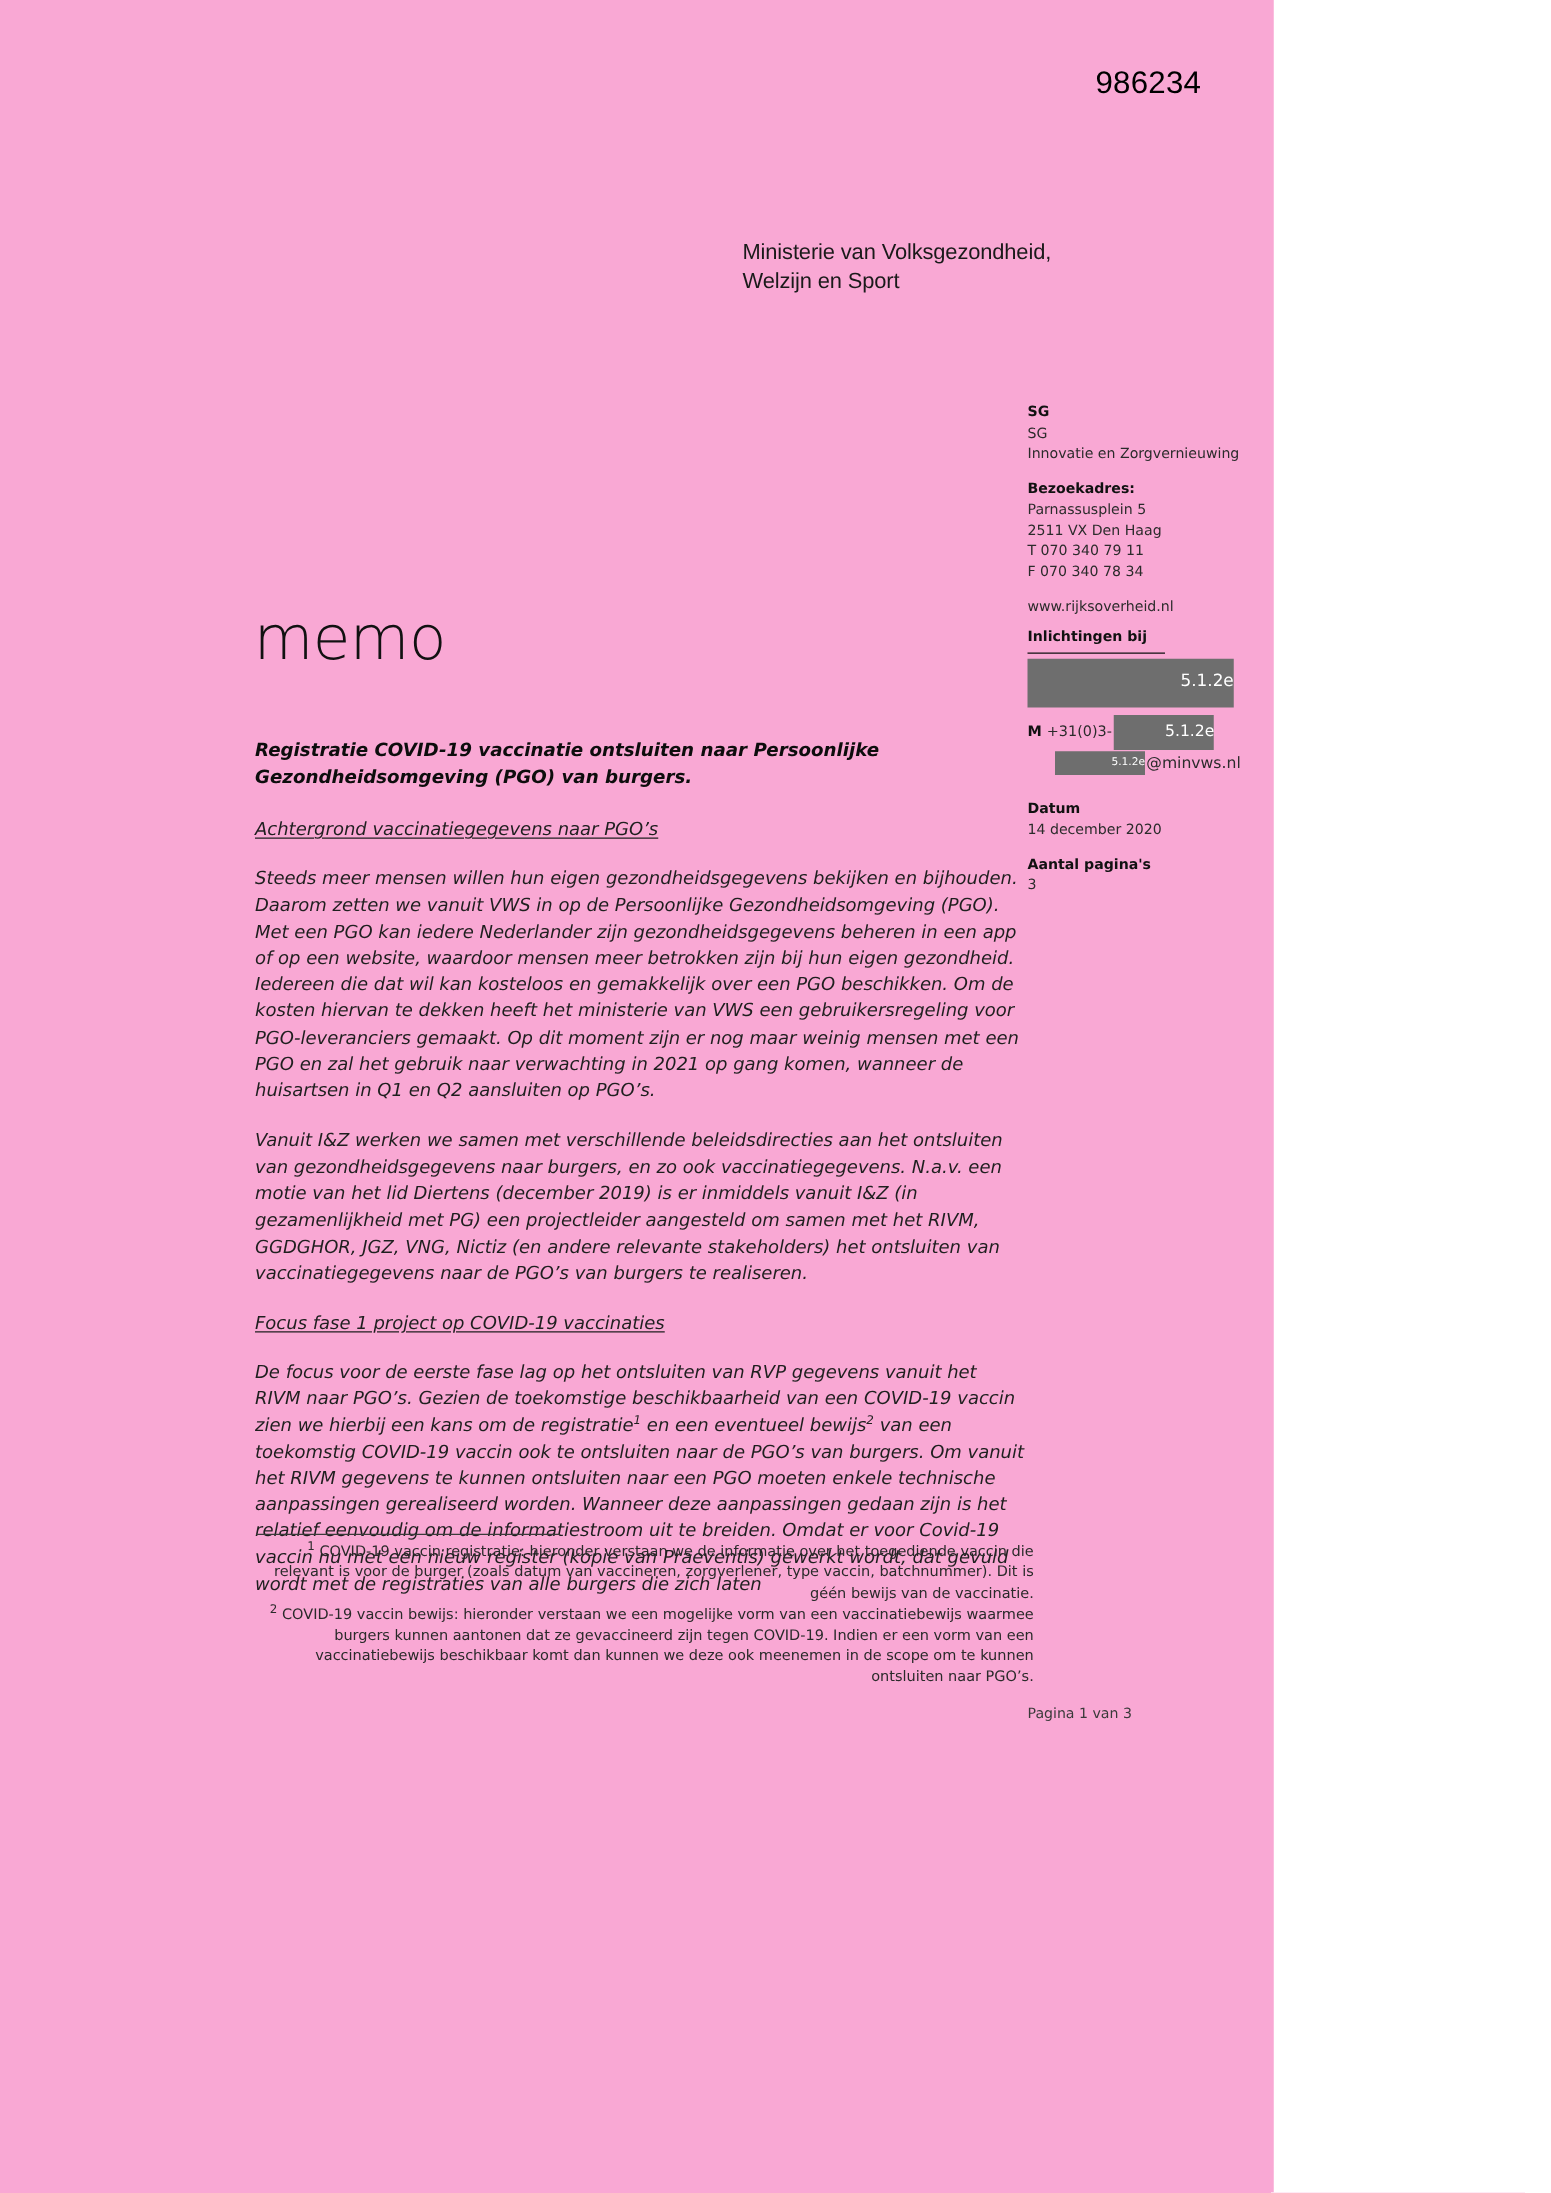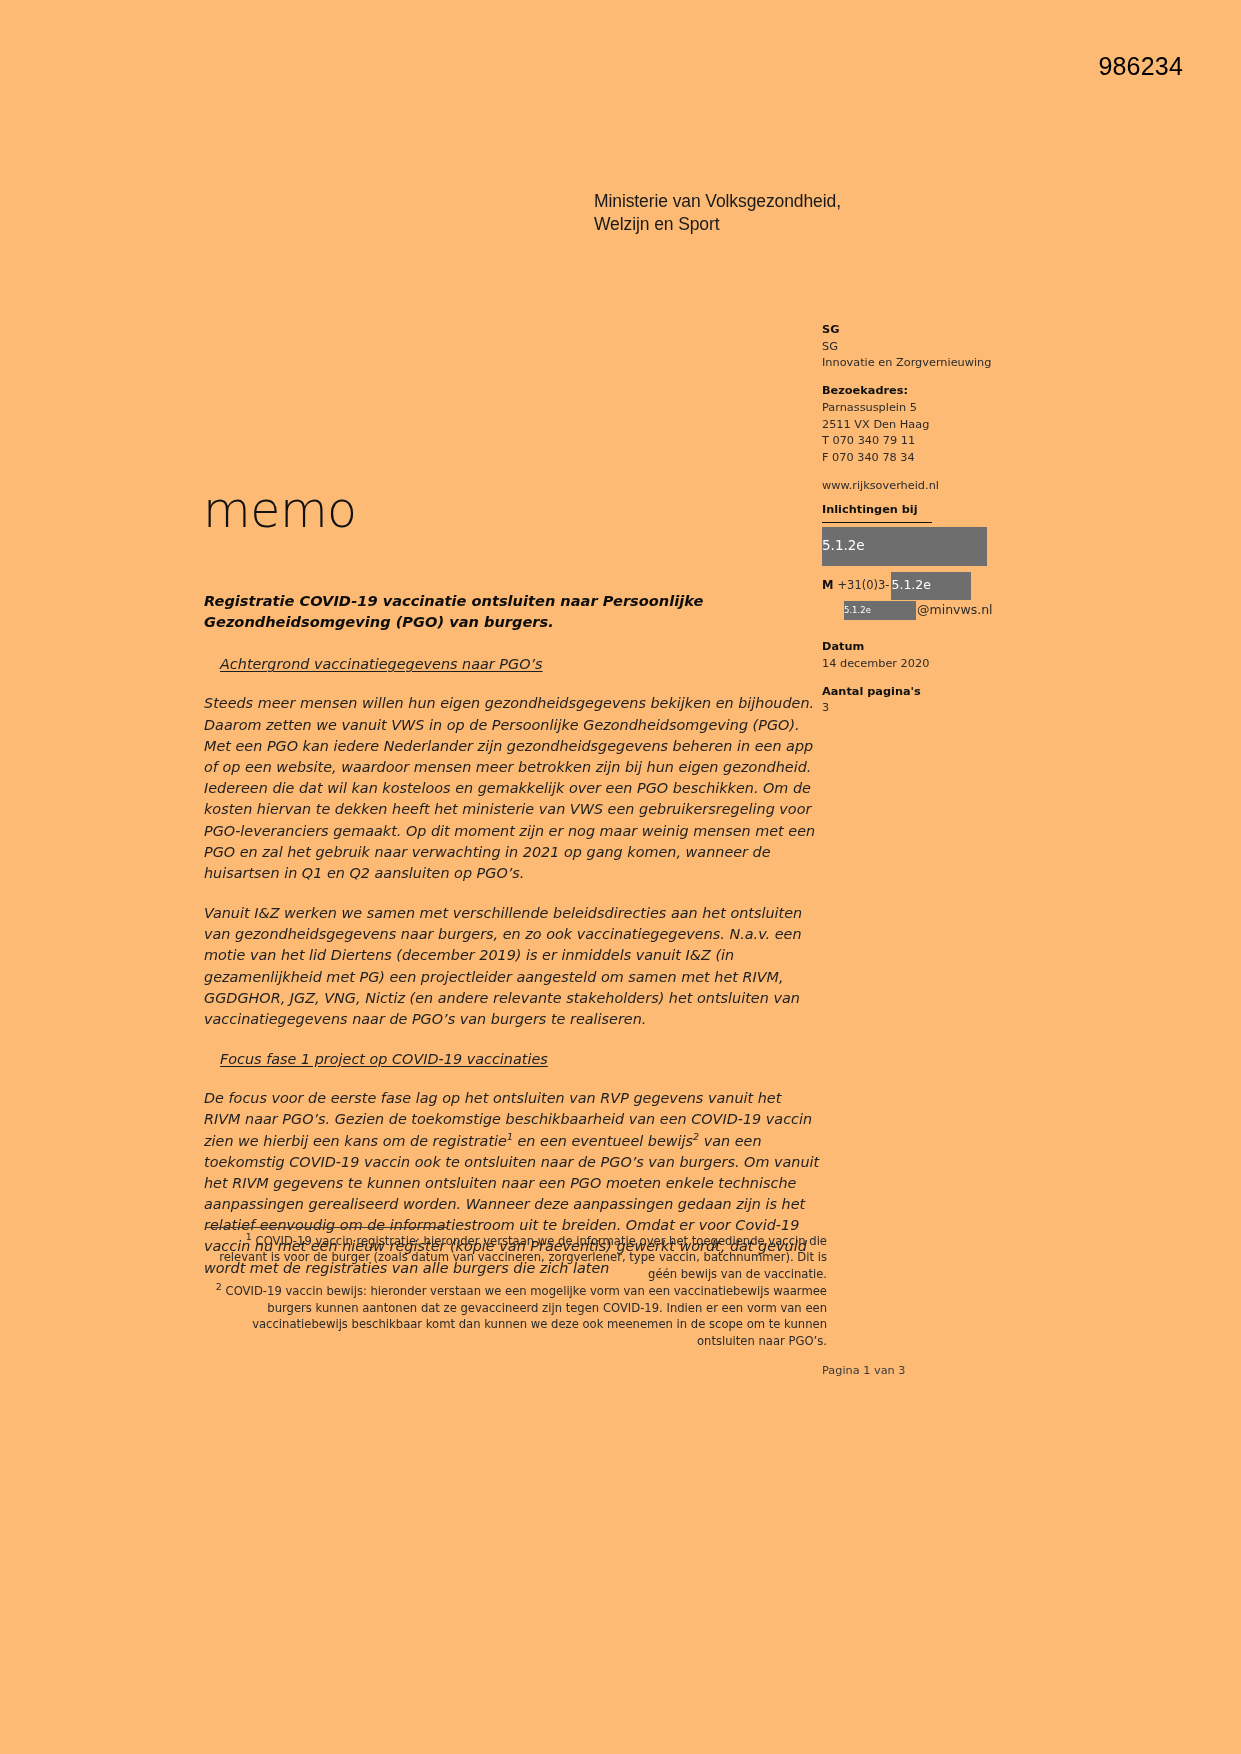--- a/index.html
+++ b/index.html
@@ -2,23 +2,23 @@
 <html><head>
 <meta charset="utf-8">
 <style>
   html, body {
     margin: 0;
     padding: 0;
     background: #ffffff;
   }
   .page {
     position: relative;
-    width: 1241px;
+    width: 1019px;
     height: 1754px;
-    background: #fdba74;
+    background: #f9a8d4;
     font-family: "DejaVu Sans", sans-serif;
     color: #1a1a1a;
     overflow: hidden;
   }
 
   
   .doc-number {
     position: absolute;
     top: 52px;
     right: 58px;
@@ -62,21 +62,21 @@
     border: 0;
     border-top: 1px solid #111;
     margin: 3px 0 2px 0;
   }
 
   
   .redact {
     background: #6e6e6e;
     color: #ffffff;
     display: inline-block;
-    text-align: left;
+    text-align: right;
     font-family: "DejaVu Sans", sans-serif;
   }
   .redact-wide {
     width: 165px;
     padding: 9px 0 10px 0;
     font-size: 13.5px;
     margin-top: 2px;
   }
   .contact-row {
     display: flex;
@@ -135,21 +135,21 @@
   .subject {
     font-weight: bold;
     font-size: 14.6px;
     line-height: 1.45;
     margin: 0 0 22px 0;
     color: #0d0d0d;
   }
   .sec-head {
     text-decoration: underline;
     text-underline-offset: 2px;
-    margin: 0 0 1px 16px;
+    margin: 0 0 1px 0;
   }
   .para { margin: 18px 0 19px 0; }
   .para:last-child { margin-bottom: 0; }
   sup { font-size: 9.5px; vertical-align: super; line-height: 0; }
 
   
   .footnotes {
     position: absolute;
     left: 205px;
     top: 1227px;

